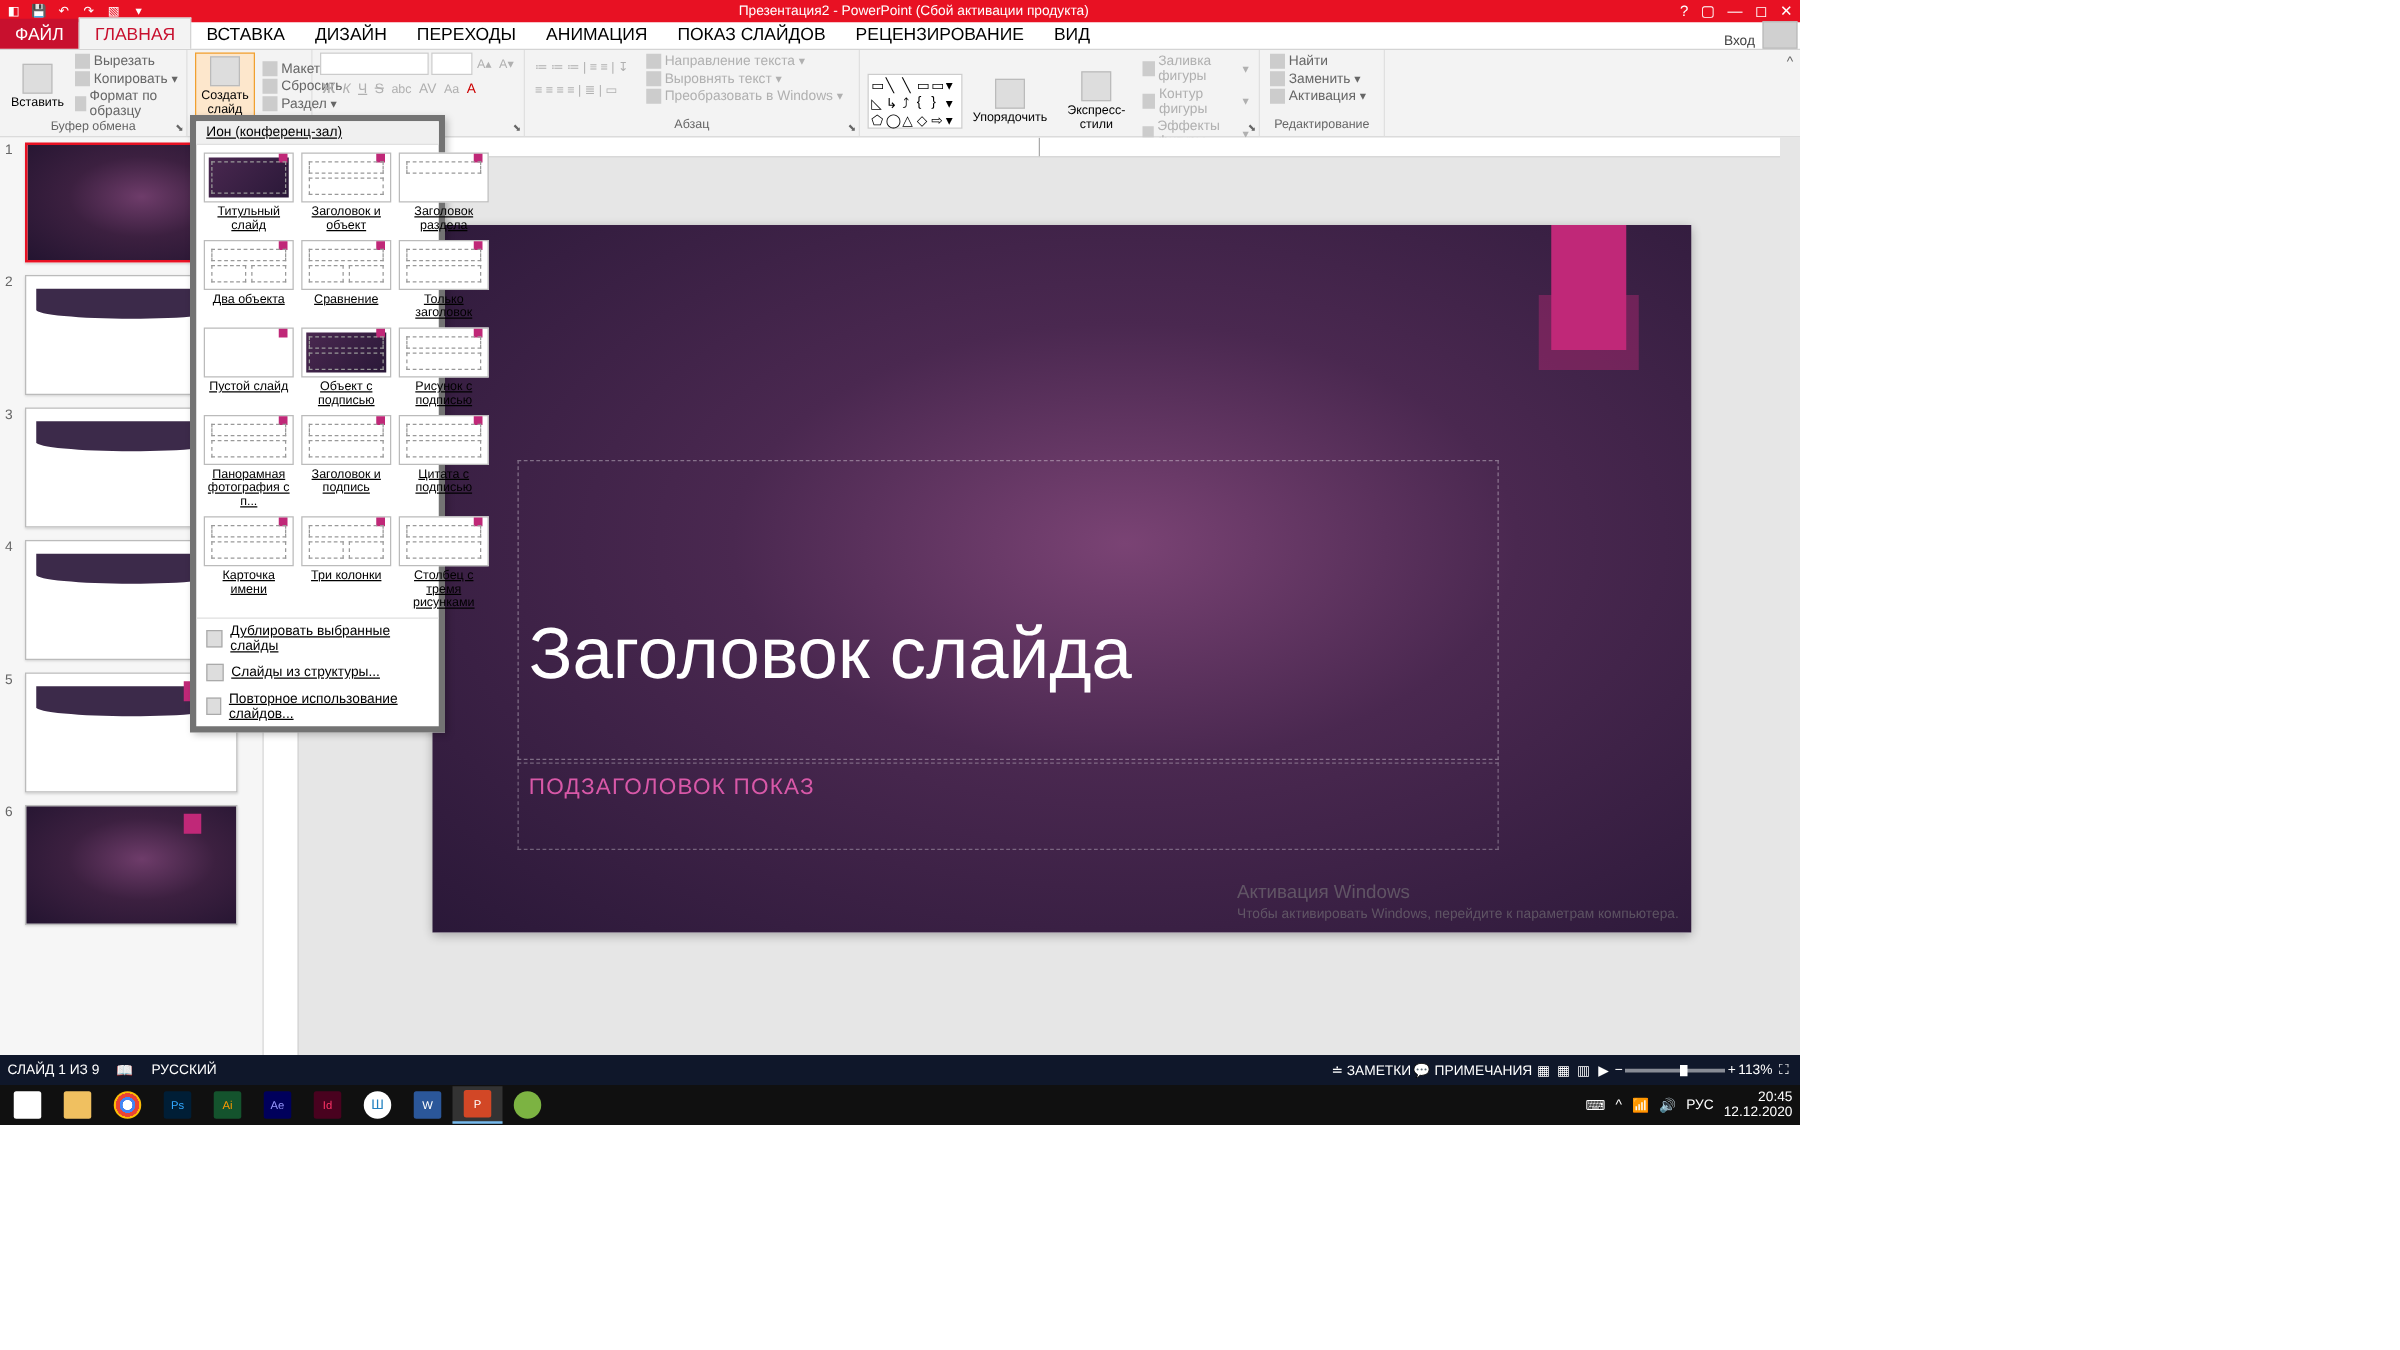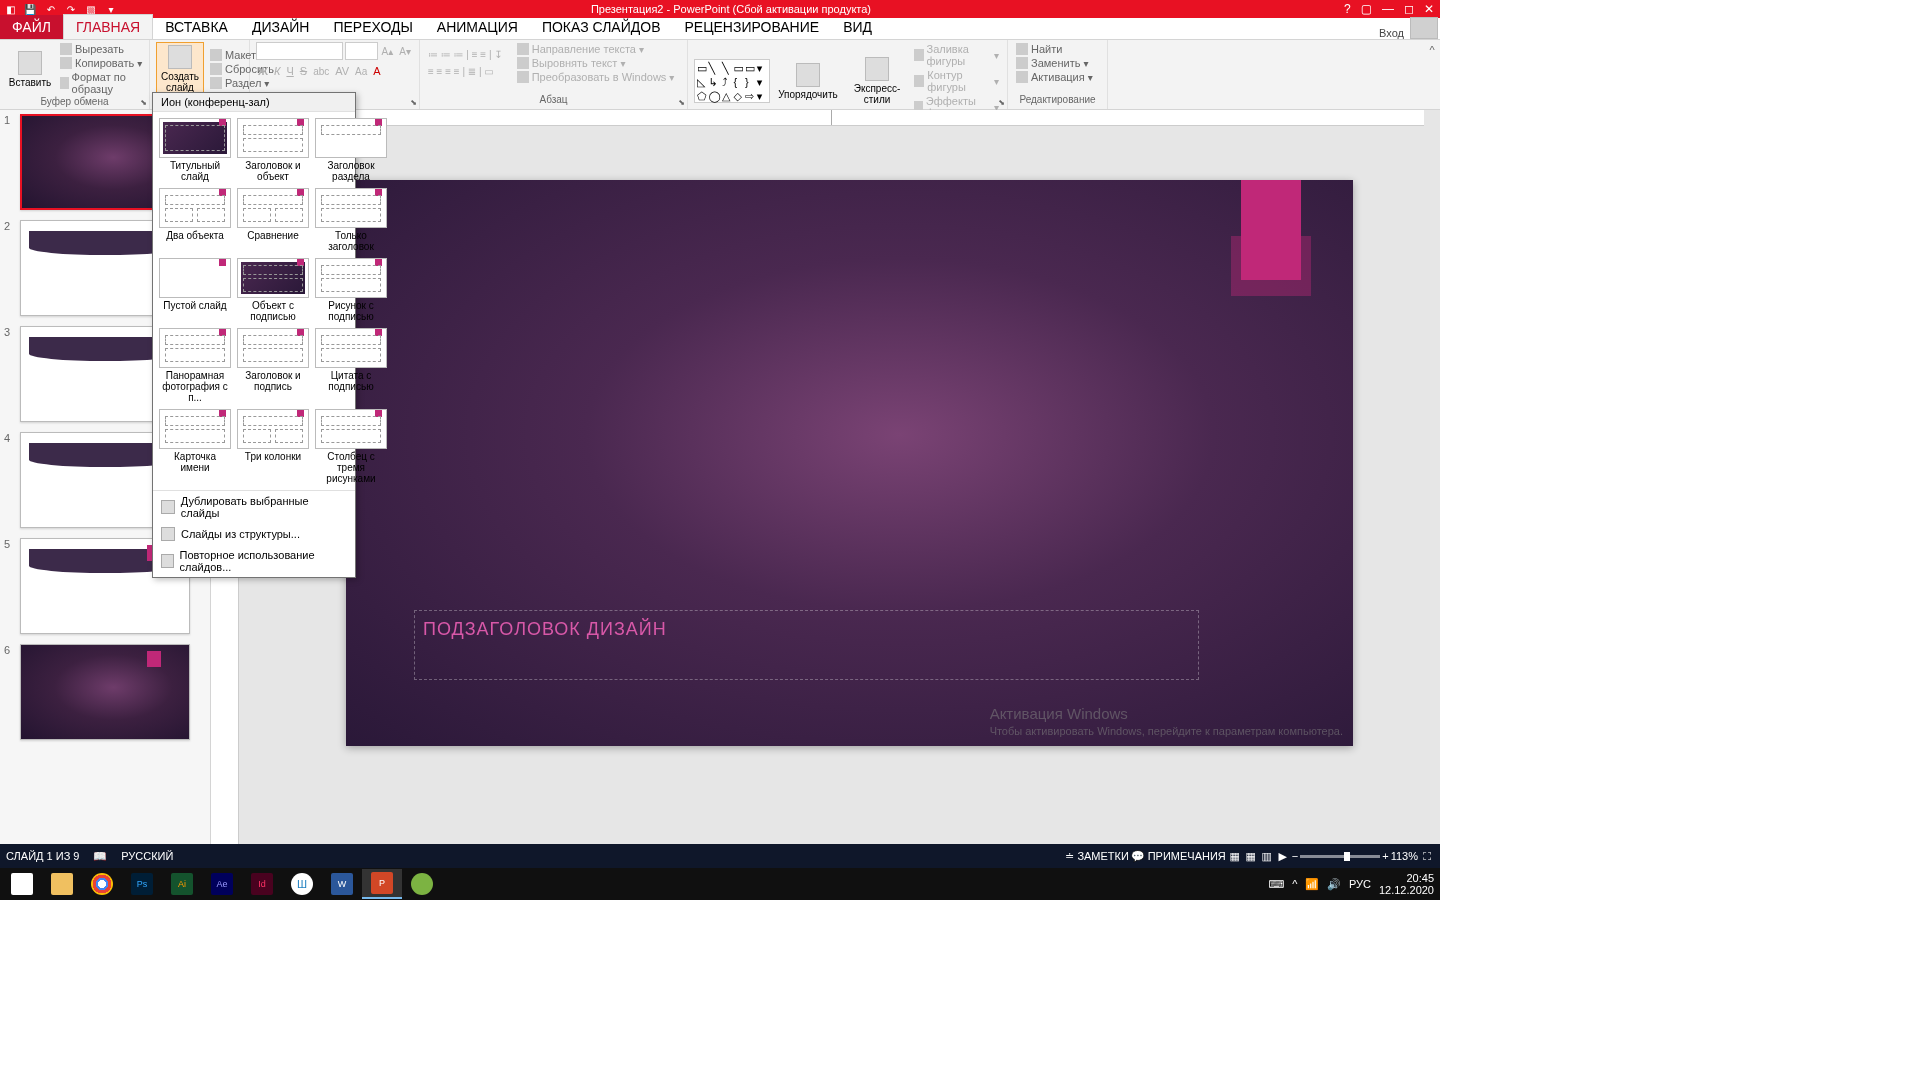--- a/index.html
+++ b/index.html
@@ -58,21 +58,21 @@
 .slide .accent { position:absolute; top:0; right:52px; width:60px; height:100px; background:#c02878; }
 .slide .accent::after { content:""; position:absolute; top:56px; left:-10px; width:80px; height:60px; background:rgba(192,40,120,.4); }
 .slide .title-ph { position:absolute; top:188px; left:68px; right:154px; height:240px; border:1px dashed rgba(255,255,255,.35); padding:120px 8px 8px 8px; }
 .slide .title-txt { font-size:58px; font-weight:300; color:#fff; }
 .slide .sub-ph { position:absolute; top:430px; left:68px; right:154px; height:70px; border:1px dashed rgba(255,255,255,.3); padding:8px; }
 .slide .sub-txt { font-size:18px; color:#d858a8; letter-spacing:1px; }
 .slide .act-wm { position:absolute; bottom:8px; right:10px; color:rgba(128,128,128,.55); font-size:12px; text-align:left; line-height:1.3; }
 .slide .act-wm .t { font-size:15px; }
 
 
-.layout-gallery { position:absolute; top:92px; left:152px; width:204px; background:#fff; border:1px solid #737373; box-shadow:2px 2px 6px rgba(0,0,0,.25); z-index:100; }
+.layout-gallery { position:absolute; top:92px; left:152px; width:204px; background:#fff; border:5px solid #737373; box-shadow:2px 2px 6px rgba(0,0,0,.25); z-index:100;text-decoration:underline; }
 .layout-gallery .gh { background:#f0f0f0; padding:3px 8px; font-size:11px; border-bottom:1px solid #e0e0e0; }
 .layout-gallery .grid { display:grid; grid-template-columns:repeat(3,1fr); gap:2px; padding:4px; }
 .layout-gallery .litem { text-align:center; padding:2px; cursor:pointer; }
 .layout-gallery .lthumb { width:72px; height:40px; background:#fff; border:1px solid #bbb; margin:0 auto 2px; position:relative; }
 .layout-gallery .lthumb .bg { position:absolute; inset:3px; }
 .layout-gallery .lthumb .dk { background:linear-gradient(135deg,#4a2850,#2a1838); }
 .layout-gallery .lthumb .mark { position:absolute; top:0; right:4px; width:7px; height:7px; background:#c02878; }
 .layout-gallery .lthumb .ph { position:absolute; border:1px dashed #999; }
 .layout-gallery .llabel { font-size:10px; line-height:1.1; min-height:22px; }
 .layout-gallery .menu-items { border-top:1px solid #e0e0e0; }
@@ -559,22 +559,25 @@
         <div class="tick">
           <span>15</span>
         </div>
         <div class="tick">
           <span>16</span>
         </div>
       </div>
     <div class="v-ruler"></div>
     <div class="slide">
       <div class="accent"></div>
+      <div class="title-ph">
+        <div class="title-txt">Заголовок слайда</div>
+      </div>
       <div class="sub-ph">
-        <div class="sub-txt">ПОДЗАГОЛОВОК ДИЗАЙН</div>
+        <div class="sub-txt">ПОДЗАГОЛОВОК ПОКАЗ</div>
       </div>
       <div class="act-wm">
         <div class="t">Активация Windows</div>
         <div>Чтобы активировать Windows, перейдите к параметрам компьютера.</div>
       </div>
     </div>
   </div>
 </div>
 
 <div class="status">

